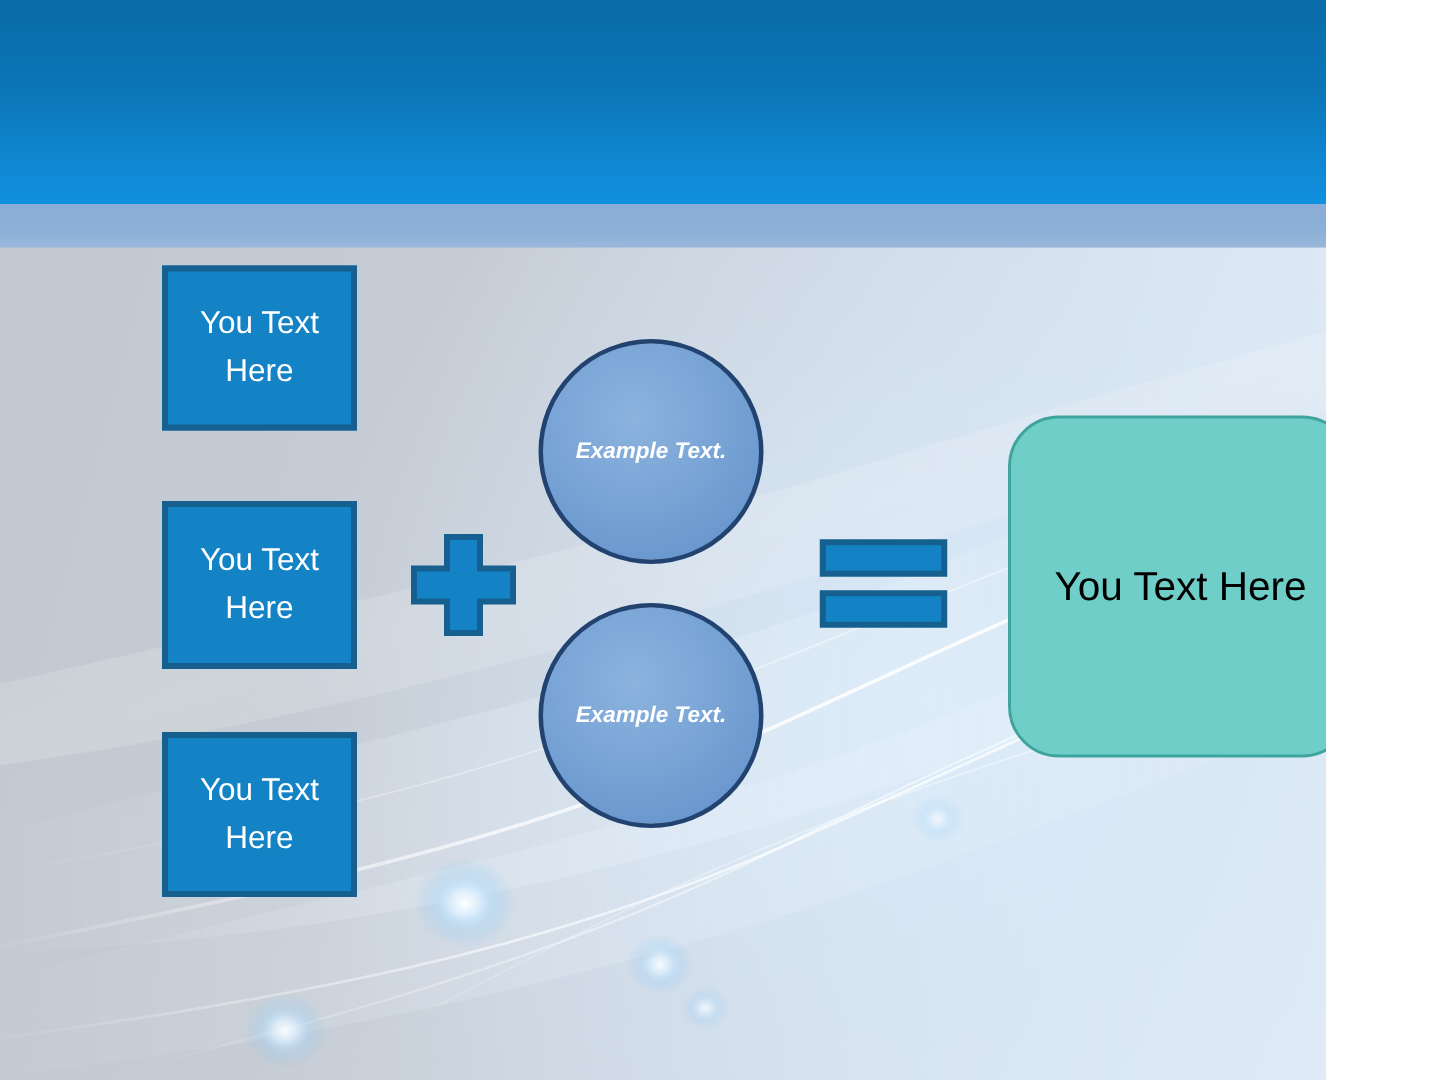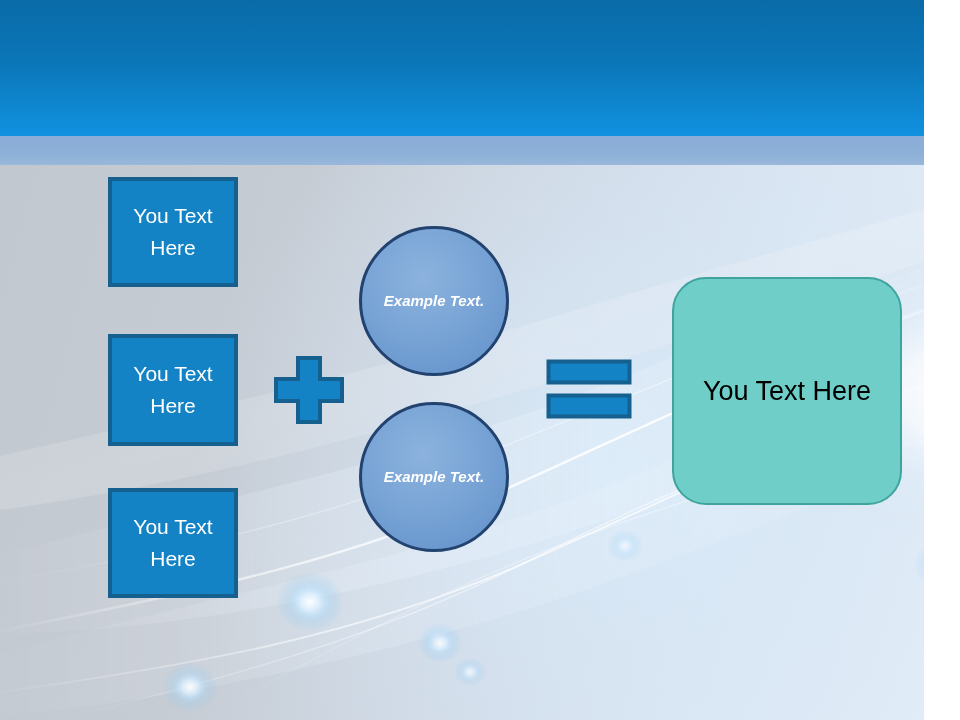--- a/index.html
+++ b/index.html
@@ -7,21 +7,20 @@
     padding: 0;
     background: #ffffff;
   }
   .slide {
     position: relative;
     width: 884px;
     height: 720px;
     overflow: hidden;
     font-family: "Liberation Sans", sans-serif;
     background: #c3c9d1;
-    padding-left: 40px;
   }
 
   
   .header-band {
     position: absolute;
     left: 0; top: 0;
     width: 960px;
     height: 136px;
     background: linear-gradient(to bottom, #0a6ba8 0%, #0b76b7 45%, #1191e0 100%);
     z-index: 5;

